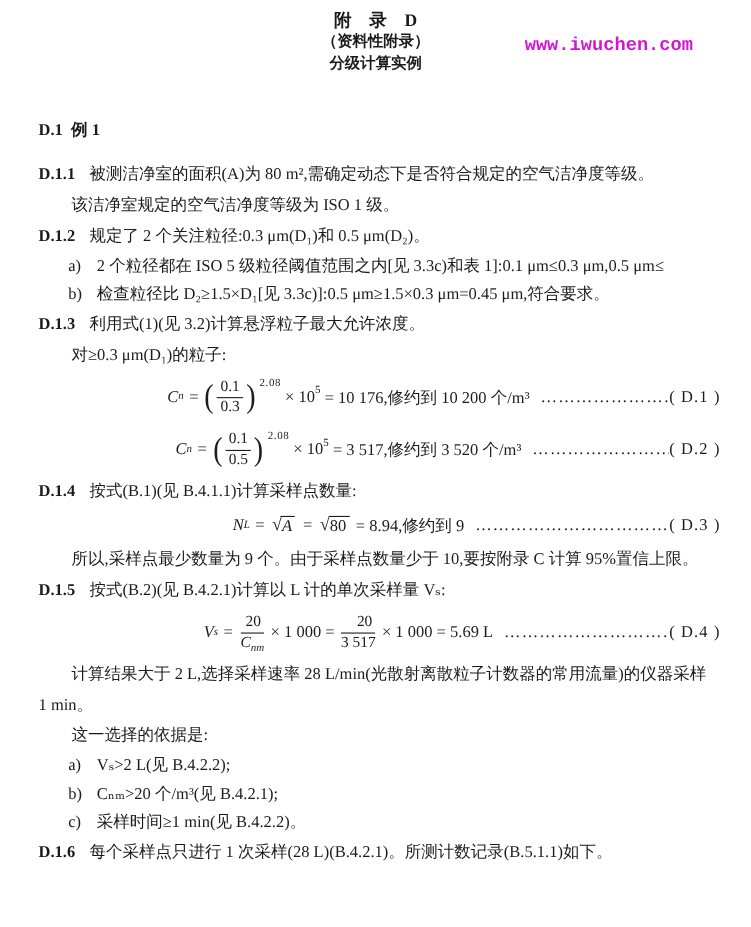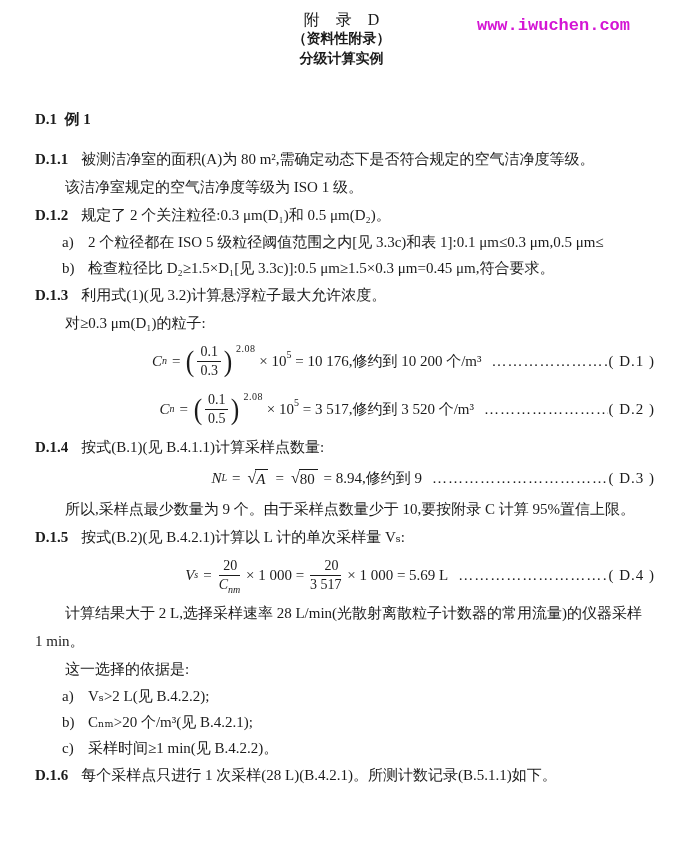--- a/index.html
+++ b/index.html
@@ -4,24 +4,24 @@
 <style>
   html,body { margin:0; padding:0; background:#e8e8e8; }
   .page {
     width:683px; height:843px; margin:0 auto; background:#ffffff;
     color:#1b1b1b; position:relative; overflow:hidden;
     font-family:"Liberation Serif","DejaVu Serif",serif;
     font-size:15px;
   }
   
   .doc-header { text-align:center; padding-top:10px; position:relative; }
-  .h-line1 { font-weight:normal; font-size:16px; line-height:19px; }
+  .h-line1 { font-weight:bold; font-size:16px; line-height:19px; }
   .h-line2, .h-line3 { font-weight:bold; font-size:14px; line-height:20px; }
   .watermark {
-    position:absolute; top:16px; right:53px;
+    position:absolute; top:32px; right:53px;
     font-family:"Liberation Mono","DejaVu Sans Mono",monospace;
     font-size:17px; font-weight:bold; letter-spacing:0px;
   }
   
   .doc-body { padding:0 28px 11px 35px; }
   .sec-title { font-weight:bold; font-size:15px; margin-top:36px; margin-bottom:12px; line-height:28px; }
   .para { line-height:28px; margin:0; }
   .para .lbl { font-weight:bold; margin-right:13px; white-space:nowrap; }
   .indent { text-indent:2em; }
   .li { position:relative; padding-left:53px; line-height:26px; margin:0; }

